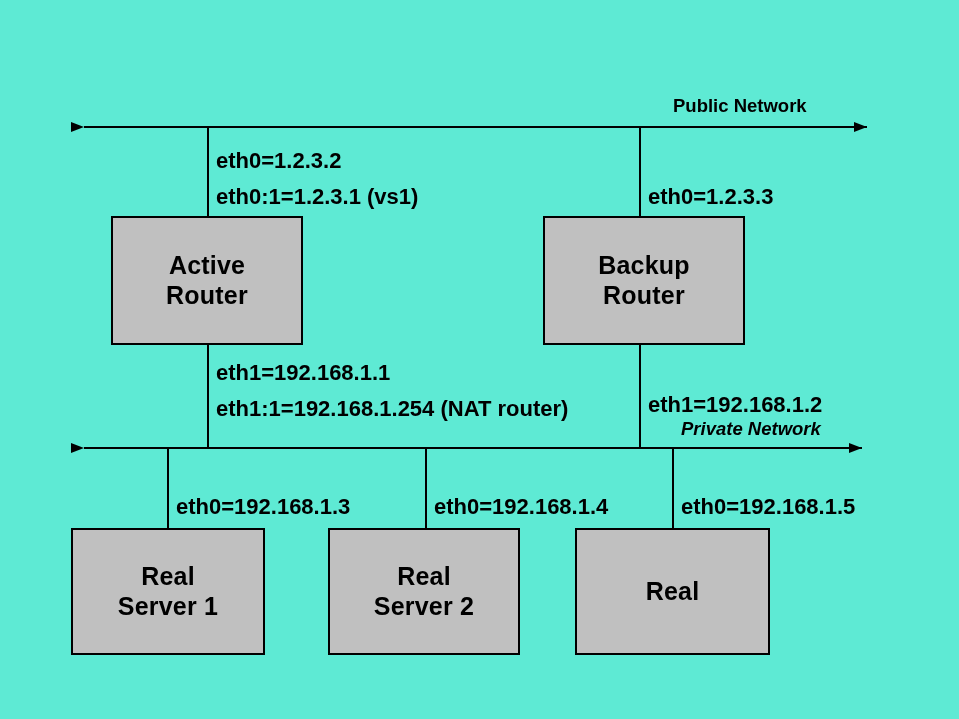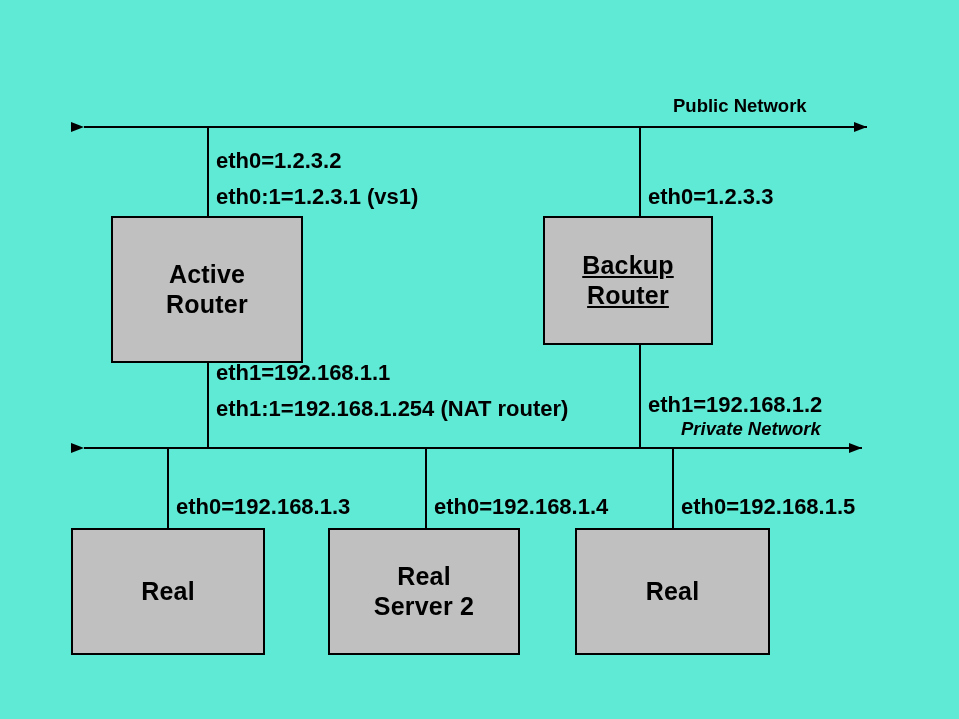--- a/index.html
+++ b/index.html
@@ -97,32 +97,33 @@
   <div class="iface-label" style="left:648px; top:186px;">eth0=1.2.3.3</div>
 
   <div class="iface-label" style="left:216px; top:362px;">eth1=192.168.1.1</div>
   <div class="iface-label" style="left:216px; top:398px;">eth1:1=192.168.1.254 (NAT router)</div>
   <div class="iface-label" style="left:648px; top:362px;margin-top:32px;">eth1=192.168.1.2</div>
 
   <div class="iface-label" style="left:176px; top:496px;">eth0=192.168.1.3</div>
   <div class="iface-label" style="left:434px; top:496px;">eth0=192.168.1.4</div>
   <div class="iface-label" style="left:681px; top:496px;">eth0=192.168.1.5</div>
 
-  <div class="node-box" style="left:111px; top:216px; width:192px; height:147px;">
+  <div class="node-box" style="left:111px; top:216px; width:192px; height:129px;">
     <span>Active</span>
     <span class="line2">Router</span>
   </div>
 
-  <div class="node-box" style="left:543px; top:216px; width:170px; height:129px;text-decoration:underline;">
+  <div class="node-box" style="left:543px; top:216px; width:202px; height:129px;">
     <span>Backup</span>
     <span class="line2">Router</span>
   </div>
 
   <div class="node-box" style="left:71px; top:528px; width:194px; height:127px;">
     <span>Real</span>
+    <span class="line2">Server 1</span>
   </div>
 
   <div class="node-box" style="left:328px; top:528px; width:192px; height:127px;">
     <span>Real</span>
     <span class="line2">Server 2</span>
   </div>
 
   <div class="node-box" style="left:575px; top:528px; width:195px; height:127px;">
     <span>Real</span>
   </div>

